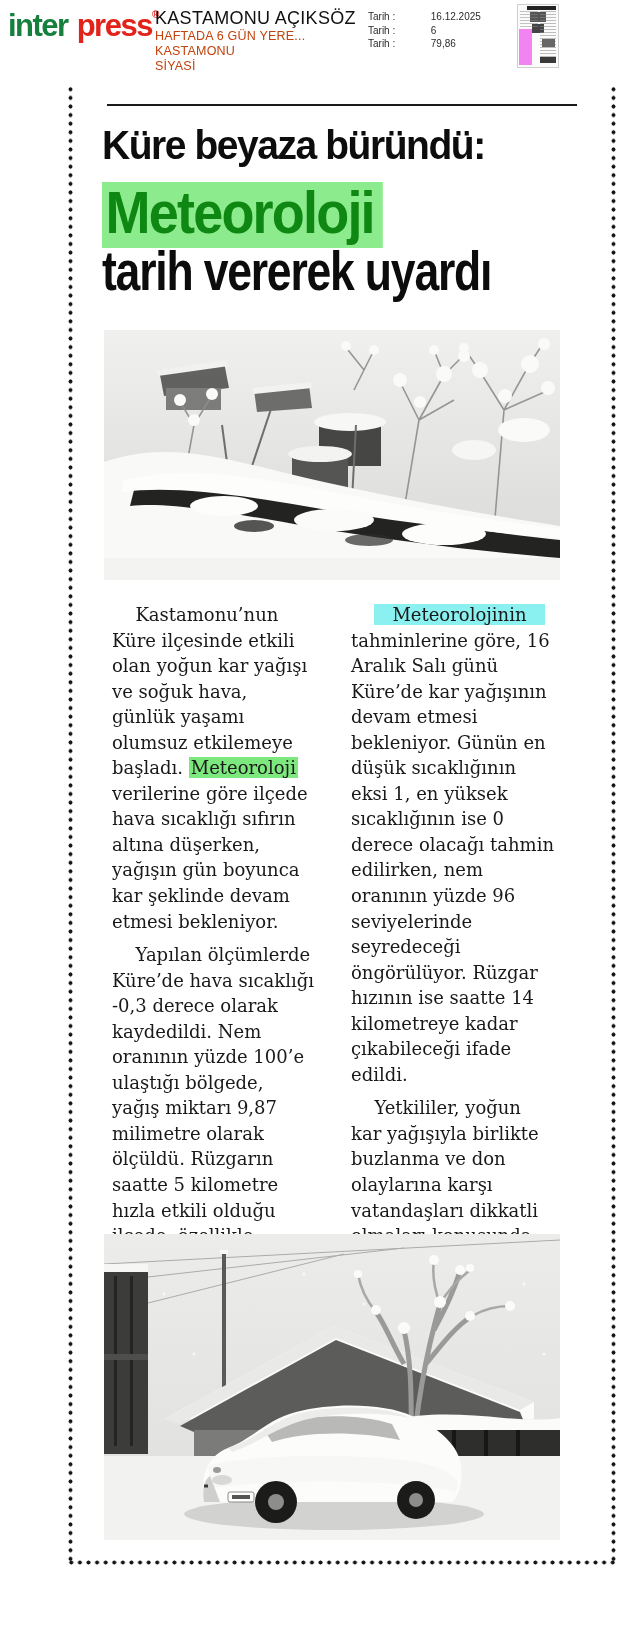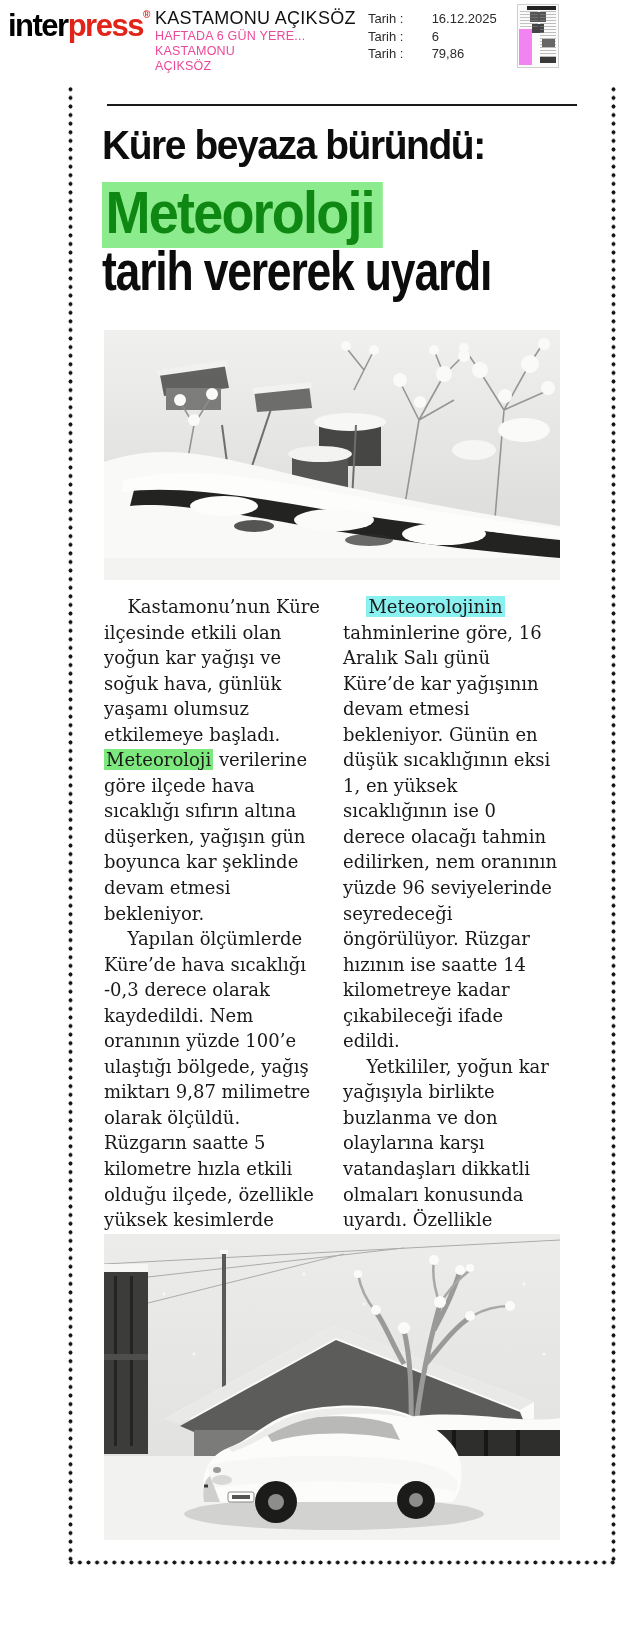--- a/index.html
+++ b/index.html
@@ -2,28 +2,28 @@
 <html lang="tr"><head>
 <meta charset="utf-8">
 <style>
   html,body{margin:0;padding:0;background:#fff;}
   .page{position:relative;width:623px;height:1638px;background:#ffffff;overflow:hidden;
         font-family:"Liberation Sans",sans-serif;}
 
   
   .logo{position:absolute;left:8px;top:10px;font-weight:700;font-size:31px;letter-spacing:-1.5px;line-height:1;}
   .logo .lg-inter{color:#2b2b2b;}
-  .logo .lg-press{color:#e2231a;}
+  .logo .lg-press{color:#e2231a;margin-left:9px;}
   .logo .lg-mark{color:#e2231a;font-size:10px;vertical-align:top;letter-spacing:0;}
 
   .pub{position:absolute;left:155px;top:8px;line-height:1.18;}
   .pub-name{font-weight:400;font-size:18px;color:#111;letter-spacing:.3px;}
-  .pub-line{font-size:12.5px;color:#ec4899;letter-spacing:.2px;}
-
-  .meta{position:absolute;left:368px;top:10px;font-size:13px;color:#2b2b2b;line-height:1.35;}
+  .pub-line{font-size:12.5px;color:#c2410c;letter-spacing:.2px;}
+
+  .meta{position:absolute;left:368px;top:10px;font-size:10px;color:#2b2b2b;line-height:1.35;}
   .meta-row{white-space:nowrap;}
   .meta-label{display:inline-block;width:56px;}
   .meta-value{margin-left:4px;}
 
   .thumb{position:absolute;left:517px;top:4px;width:40px;height:62px;background:#fbfbfb;border:1px solid #cfcfcf;}
   .thumb>div{position:absolute;}
   .t-bar{left:9px;top:1px;width:29px;height:4px;background:#222;}
   .t-photo1{left:12px;top:7px;width:16px;height:10px;background:#555;}
   .t-photo2{left:14px;top:19px;width:12px;height:9px;background:#444;}
   .t-lines{left:22px;top:6px;width:16px;height:52px;opacity:.55;
@@ -58,40 +58,40 @@
           transform:scaleX(.81);transform-origin:left top;}
 
   
   .photo{position:absolute;left:104px;display:block;}
   .photo1{top:330px;}
   .photo2{top:1234px;}
 
   
   .cols{position:absolute;left:104px;top:594px;width:458px;display:flex;gap:20px;}
   .col{width:219px;font-family:"DejaVu Serif",serif;font-size:18px;line-height:1.42;color:#191919;}
-  .col p{margin:0;text-indent:1.3em;}
+  .col p{margin:8px;text-indent:1.3em;}
   .hl-green-body{padding:0 2px;}
-  .hl-cyan-body{padding:0 2px;}
+  .hl-cyan-body{padding:0 18px;}
   .byline{font-family:"Liberation Sans",sans-serif;font-weight:700;font-size:19px;
           text-indent:0 !important;letter-spacing:-.3px;color:#0d0d0d;}
 </style>
 </head>
 <body>
 
 <div class="page">
 
   <div class="logo">
-    <span class="lg-inter" style="color: #000000;">inter</span><span class="lg-press" style="color: rgb(226, 35, 26);">press</span><span class="lg-mark" style="color: rgb(226, 35, 26);">®</span>
+    <span class="lg-inter" style="color: #15803d;">inter</span><span class="lg-press" style="color: rgb(226, 35, 26);">press</span><span class="lg-mark" style="color: rgb(226, 35, 26);">®</span>
   </div>
 
   <div class="pub">
     <div class="pub-name">KASTAMONU AÇIKSÖZ</div>
     <div class="pub-line">HAFTADA 6 GÜN YERE...</div>
     <div class="pub-line">KASTAMONU</div>
-    <div class="pub-line">AÇIKSÖZ</div>
+    <div class="pub-line">SİYASİ</div>
   </div>
 
   <div class="meta">
     <div class="meta-row">
       <span class="meta-label">Tarih :</span>
       <span class="meta-value">16.12.2025</span>
     </div>
     <div class="meta-row">
       <span class="meta-label">Tarih :</span>
       <span class="meta-value">6</span>

